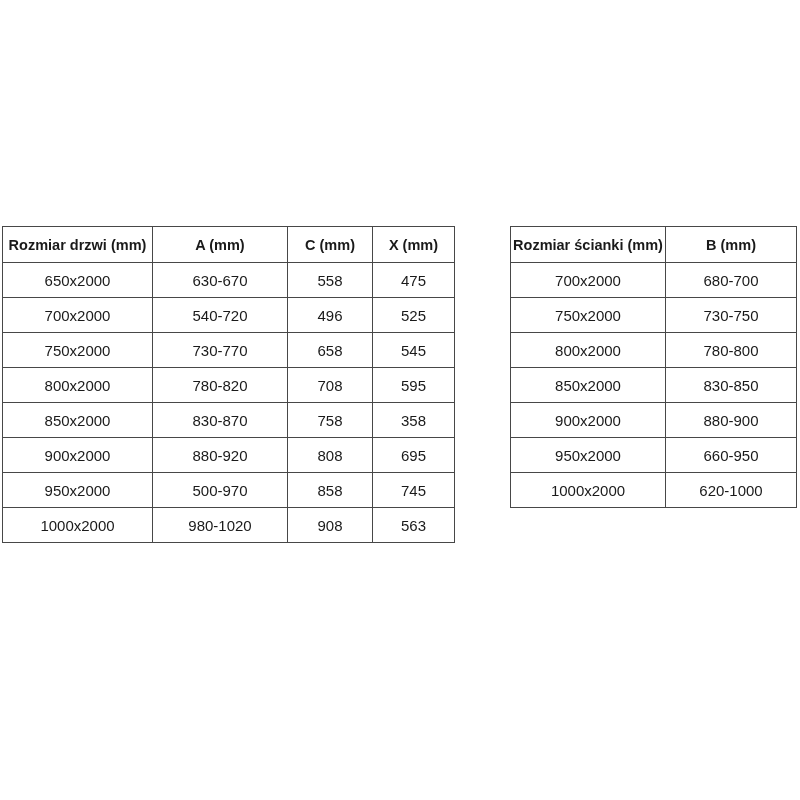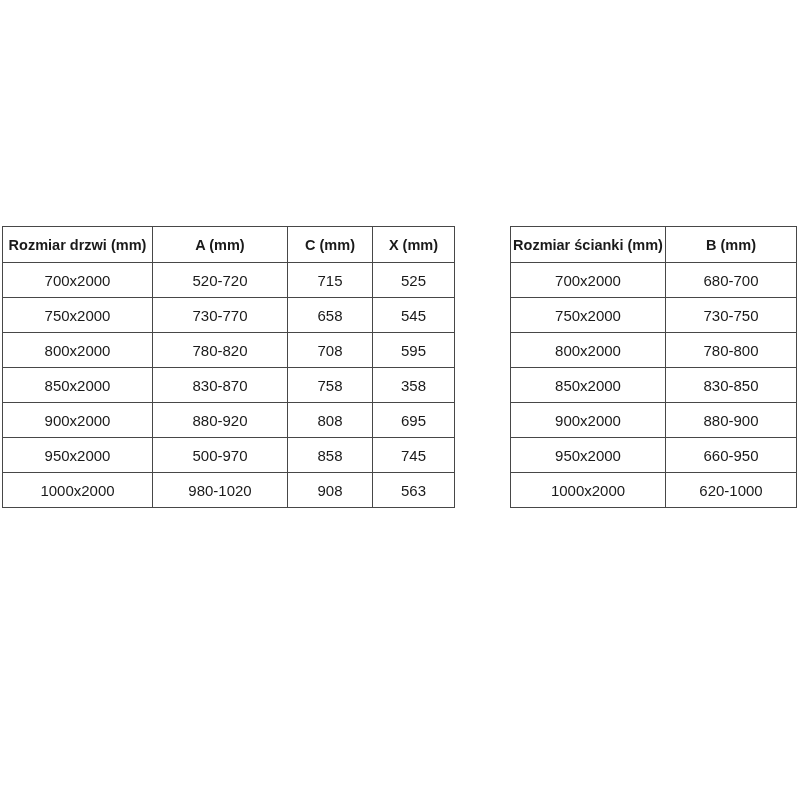--- a/index.html
+++ b/index.html
@@ -70,23 +70,29 @@
     <thead>
       <tr>
           <th>Rozmiar drzwi (mm)</th>
           <th>A (mm)</th>
           <th>C (mm)</th>
           <th>X (mm)</th>
         </tr>
     </thead>
     <tbody>
         <tr>
+          <td>650x2000</td>
+          <td>630-670</td>
+          <td>558</td>
+          <td>475</td>
+        </tr>
+        <tr>
           <td>700x2000</td>
-          <td>520-720</td>
-          <td>715</td>
+          <td>540-720</td>
+          <td>496</td>
           <td>525</td>
         </tr>
         <tr>
           <td>750x2000</td>
           <td>730-770</td>
           <td>658</td>
           <td>545</td>
         </tr>
         <tr>
           <td>800x2000</td>

